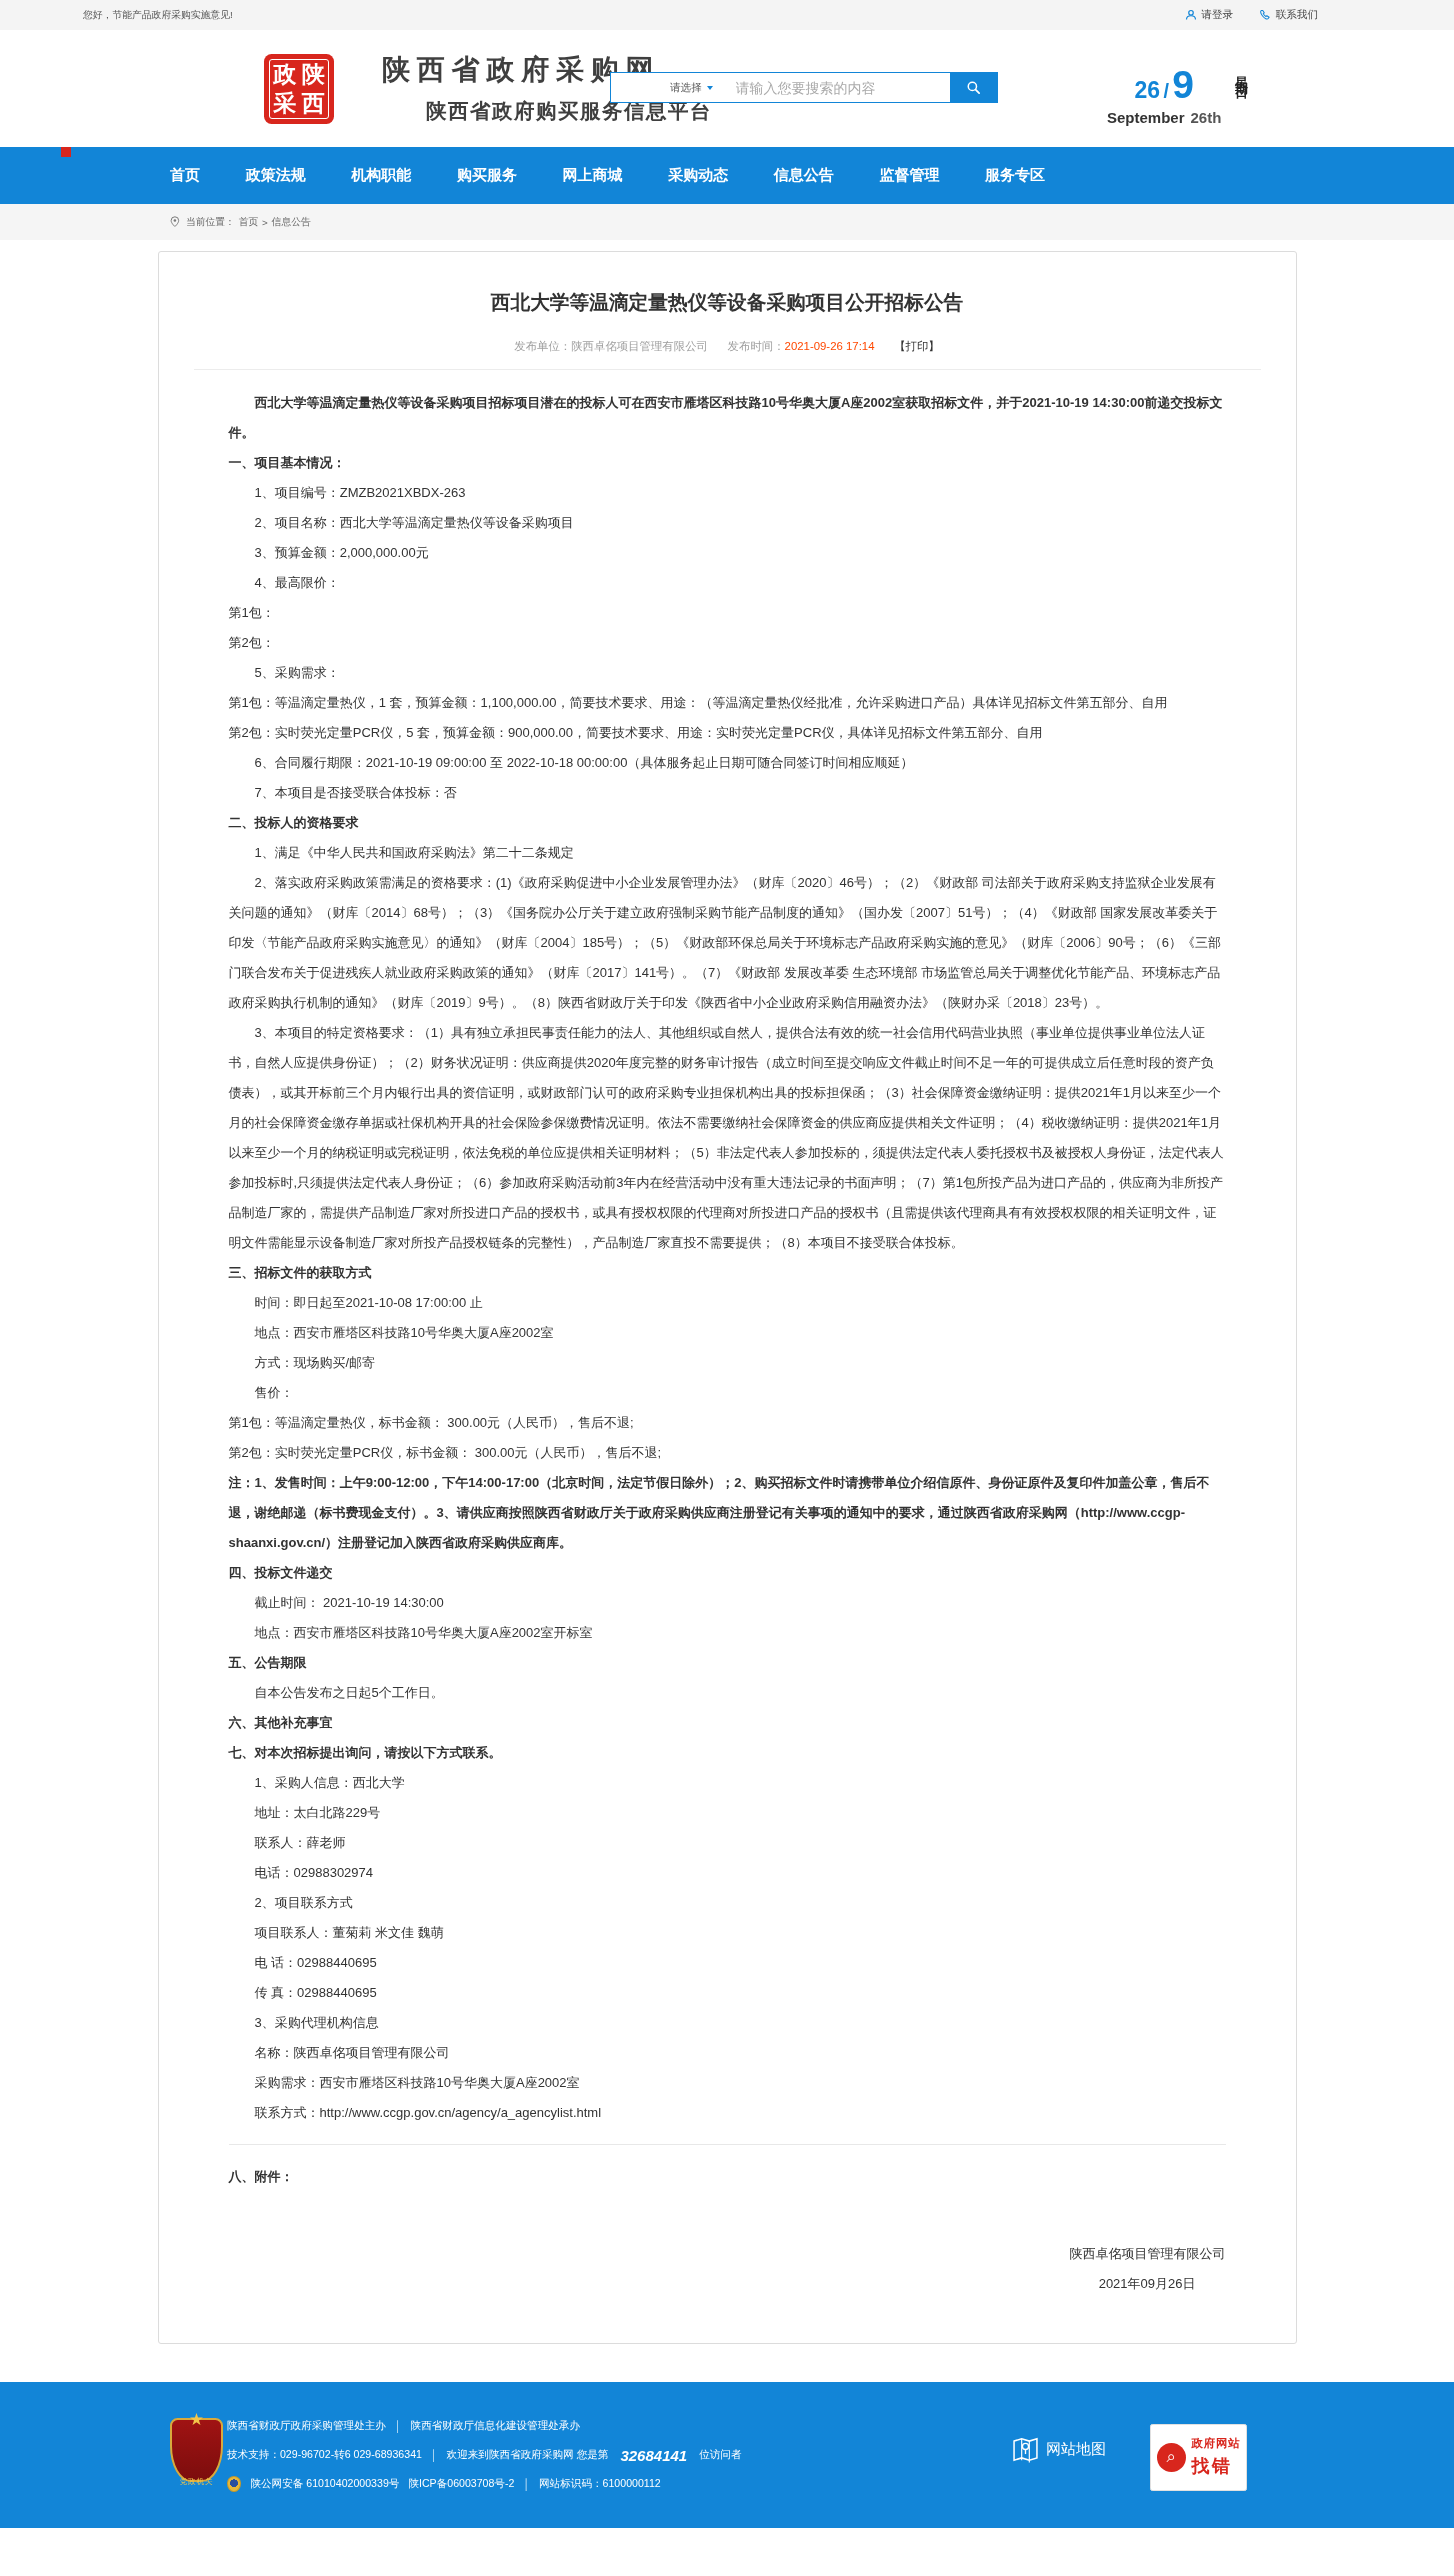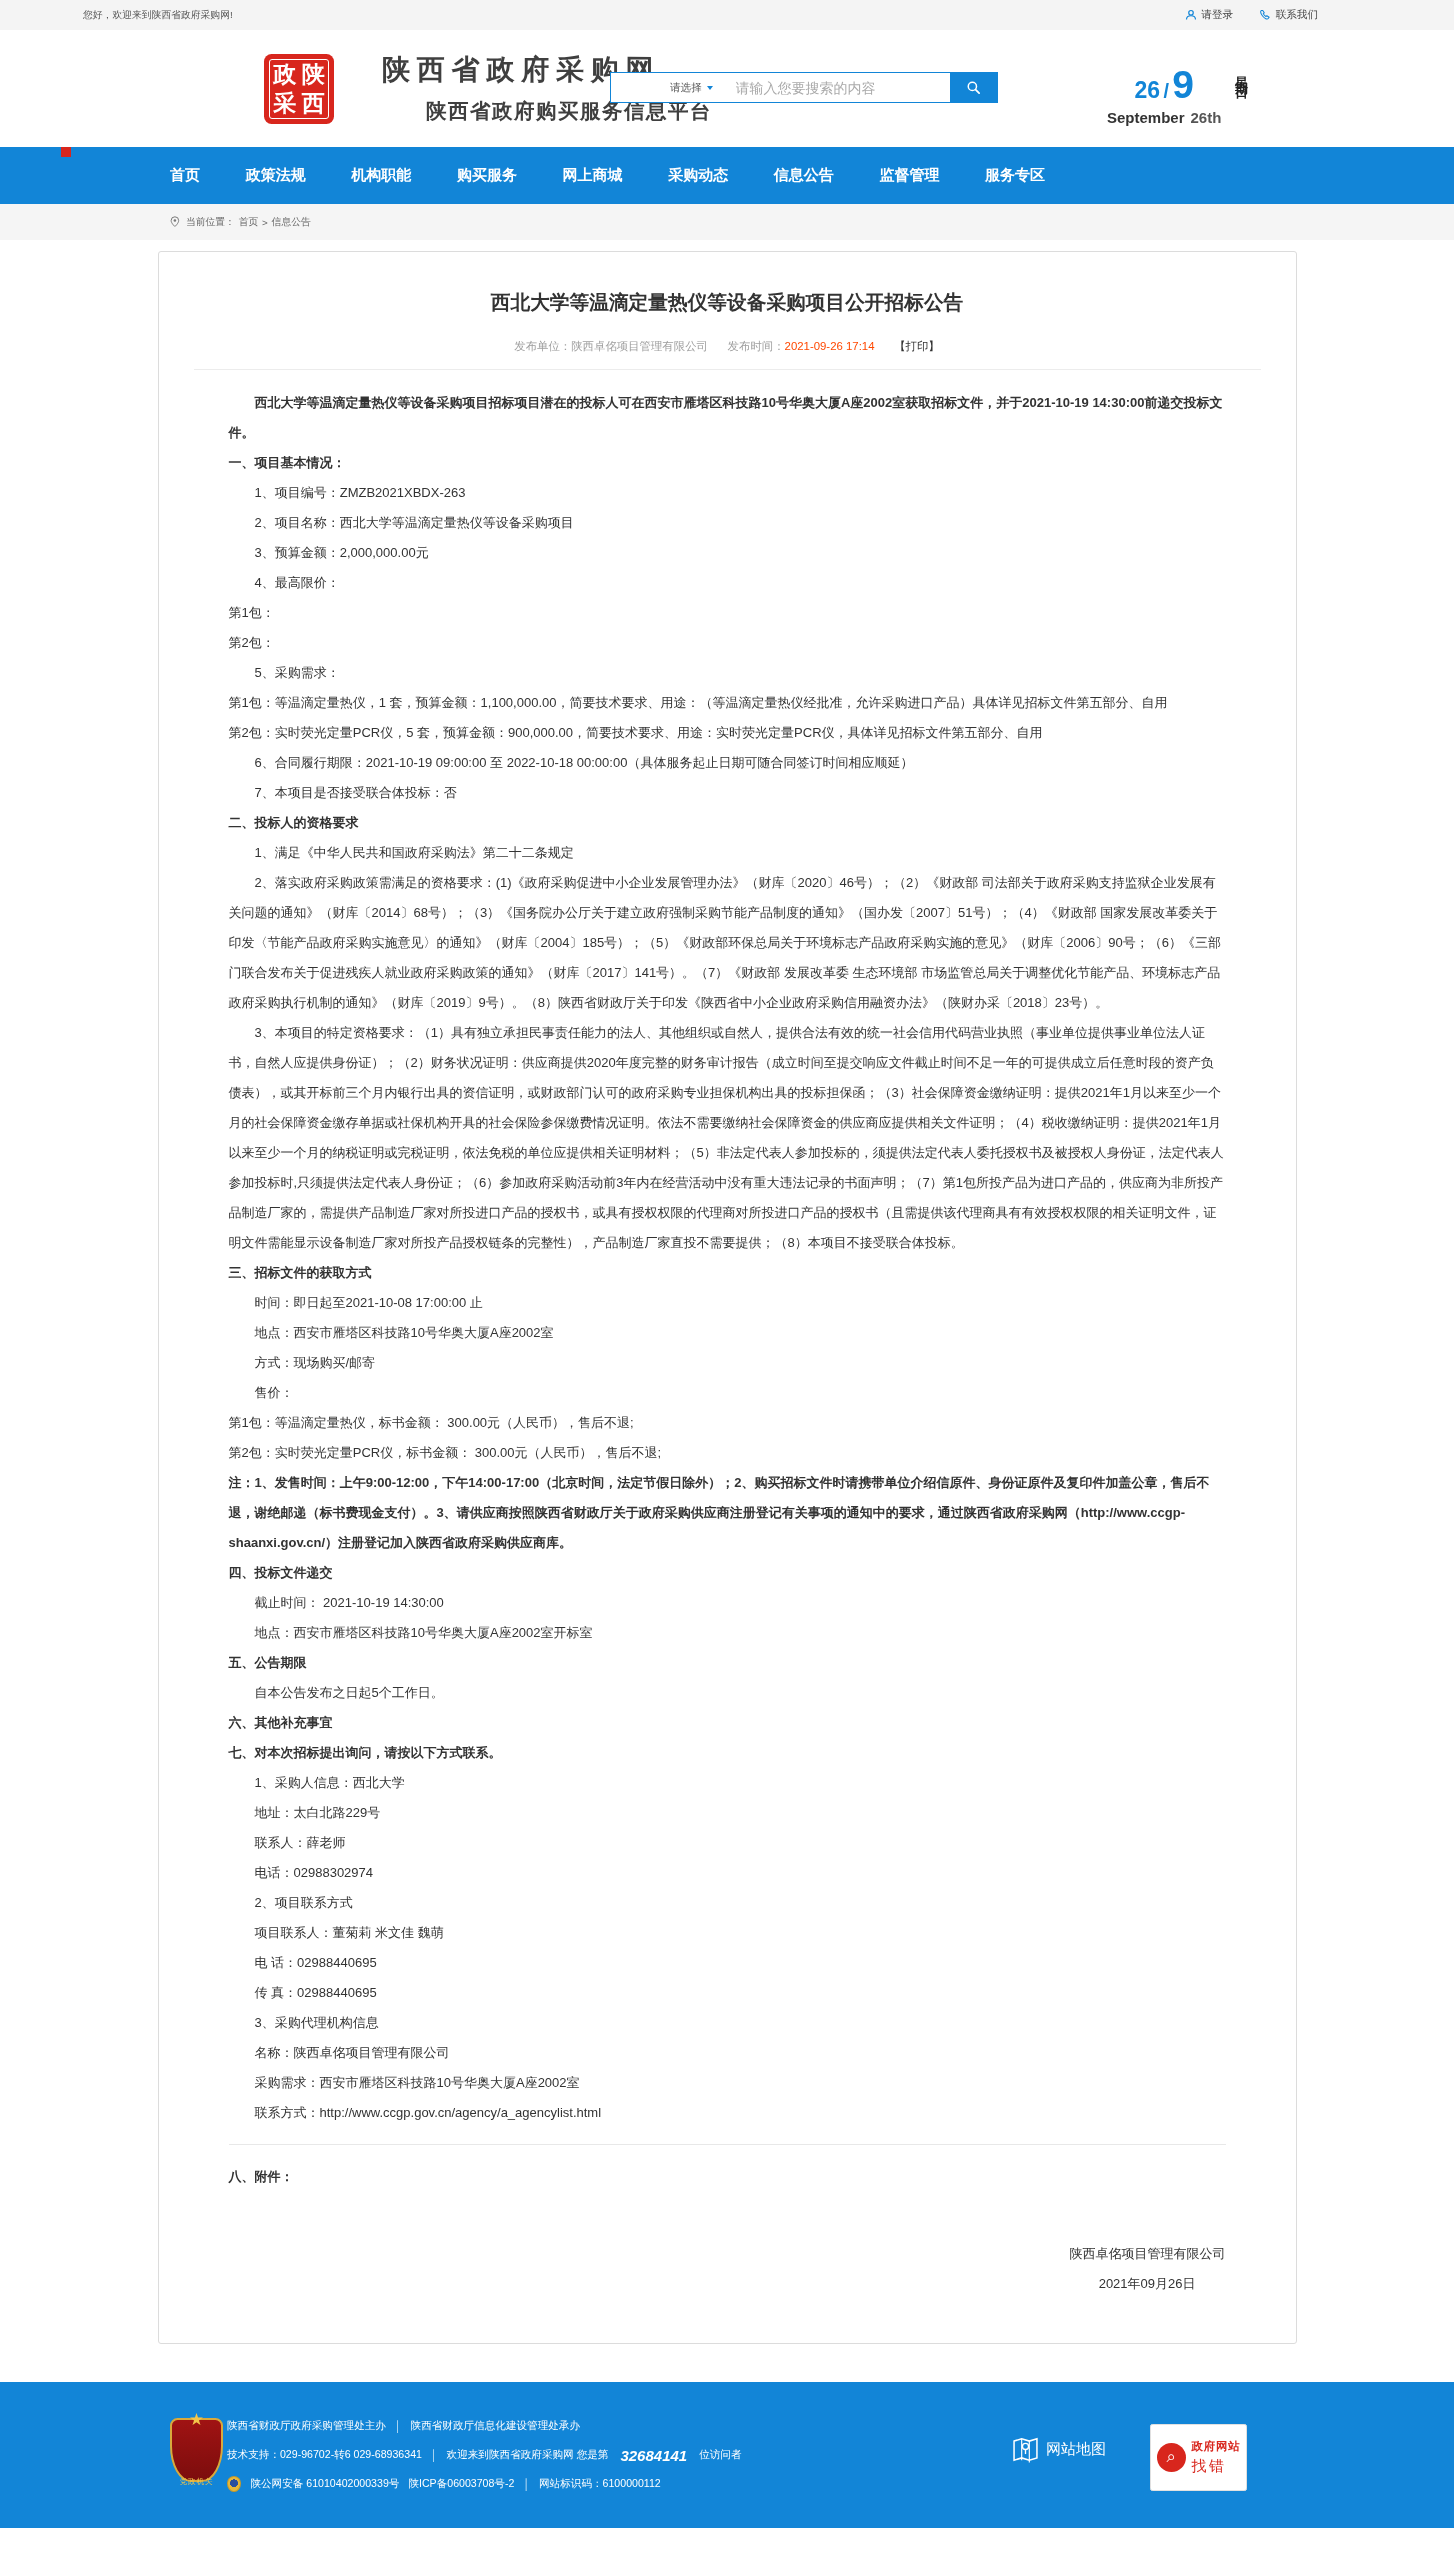--- a/index.html
+++ b/index.html
@@ -72,27 +72,27 @@
   .emblem .elabel { color:#f3c64a; font-size:7.6px; letter-spacing:0.8px; white-space:nowrap;margin-top:45px; }
   .f-lines { position:absolute; left:227px; top:30px; font-size:10.6px; }
   .f-lines .row { height:29px; display:flex; align-items:center; gap:9px; white-space:nowrap; }
   .f-sep { opacity:.8; }
   .f-count { font-size:15px; font-weight:bold; margin:0 3px;font-style:italic; }
   .police { width:14.4px; height:16px; background:radial-gradient(circle at 50% 45%, #2a4f9e 0 40%, #e7b83a 41% 100%); border-radius:50% 50% 50% 50%/45% 45% 55% 55%; border:0.8px solid #c79a2a; display:inline-block; }
   .sitemap { position:absolute; left:1011px; top:53px; display:flex; align-items:center; gap:6px; font-size:15px; color:#fff; cursor:pointer; }
   .err-badge { position:absolute; left:1150px; top:42px; width:97px; height:67px; background:#fff; border:0.8px solid #e0e0e0; border-radius:2.3px; display:flex; align-items:center; justify-content:center; gap:6px; cursor:pointer; }
   .err-logo { width:29px; height:29px; border-radius:50%; background:#d8261d; color:#fff; display:flex; align-items:center; justify-content:center; font-size:16.7px; }
   .err-text .t1 { color:#d8261d; font-size:11.4px; font-weight:bold; letter-spacing:0.8px; }
-  .err-text .t2 { color:#d8261d; font-size:15px; font-weight:normal; letter-spacing:2.3px; margin-top:3px; }
+  .err-text .t2 { color:#d8261d; font-size:18px; font-weight:bold; letter-spacing:2.3px; margin-top:3px; }
 </style>
 </head>
 <body>
 
 <div class="topbar">
-  <span class="welcome">您好，欢迎来到陕西省政府采购网!</span>
+  <span class="welcome">您好，节能产品政府采购实施意见!</span>
   <div class="right">
     <span class="toplink">
       <svg width="12" height="12" viewBox="0 0 16 16">
           <circle cx="8" cy="5" r="3" fill="none" stroke="#1285d7" stroke-width="1.6"></circle>
           <path d="M2 14 c0-3.5 2.7-5 6-5 s6 1.5 6 5" fill="none" stroke="#1285d7" stroke-width="1.6"></path>
         </svg>
       <span>请登录</span>
     </span>
     <span class="toplink">
       <svg width="12" height="12" viewBox="0 0 16 16">

